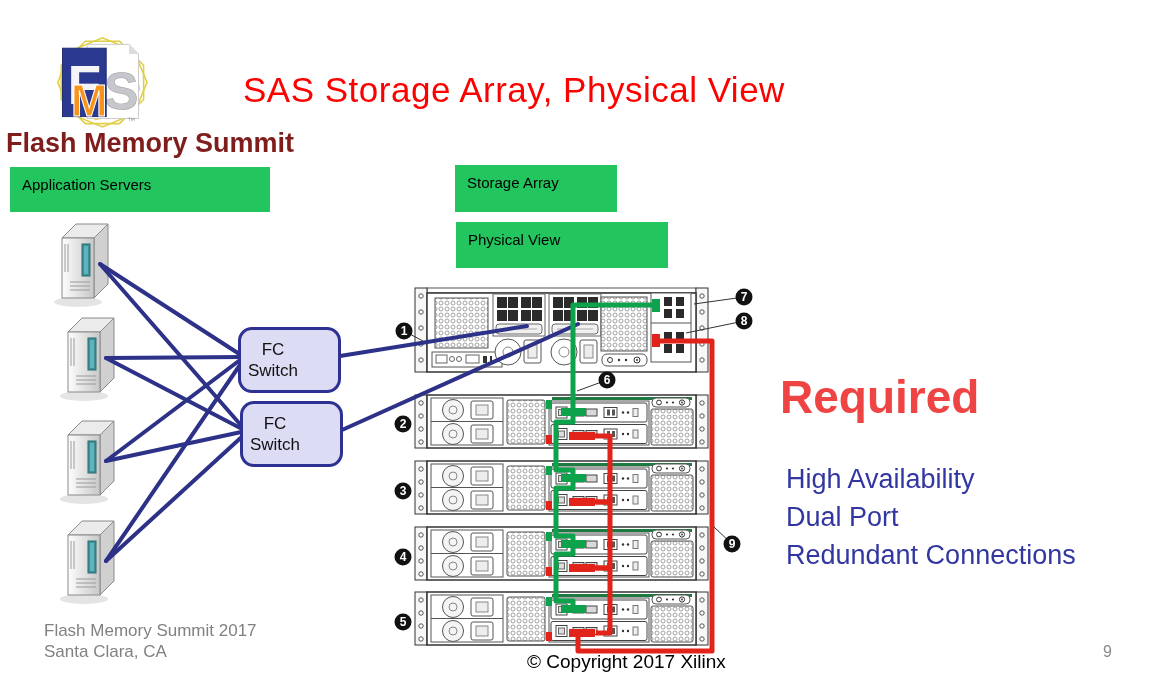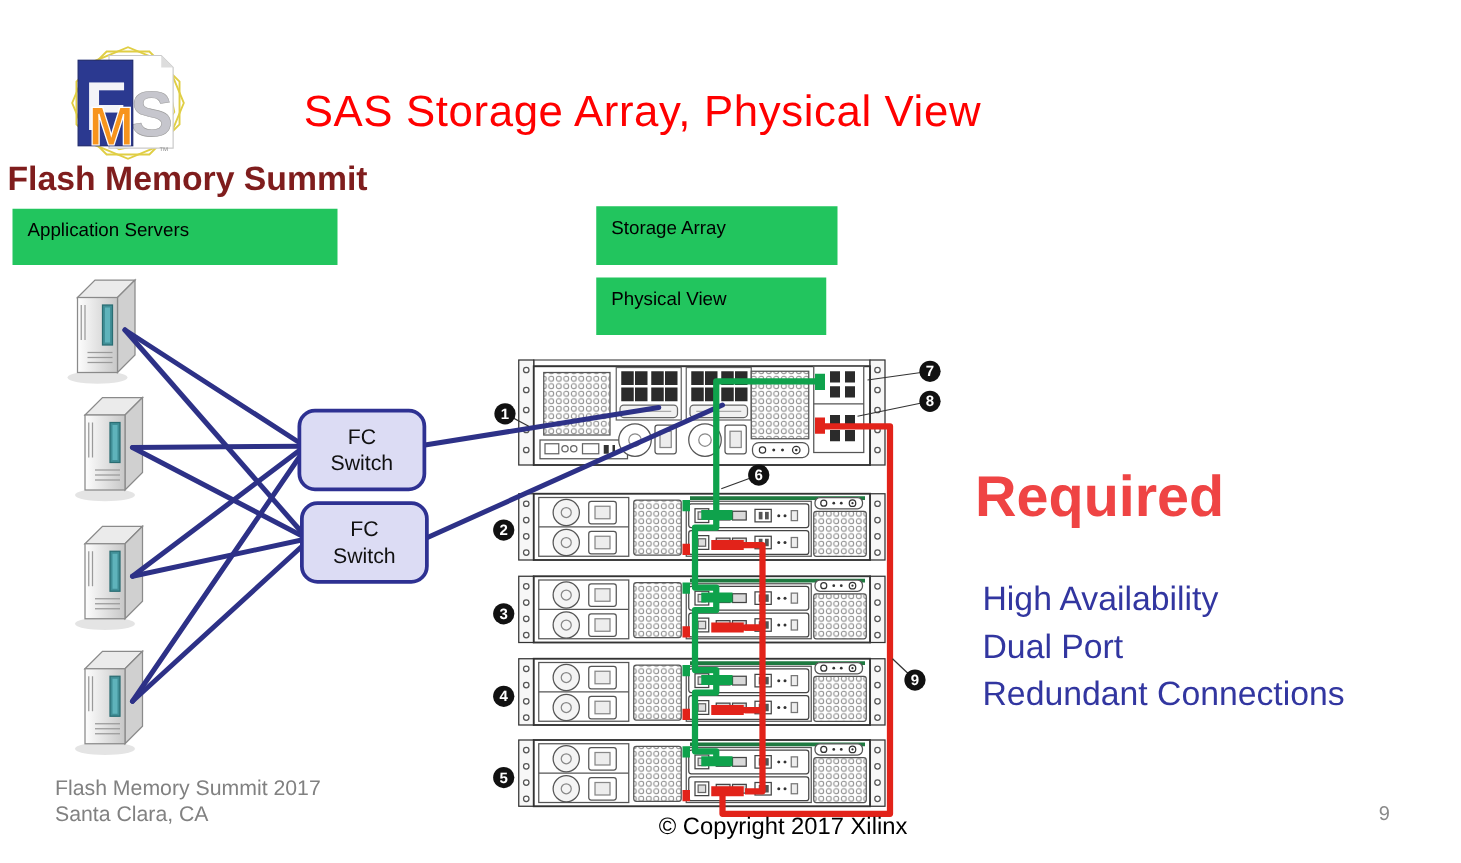--- a/index.html
+++ b/index.html
@@ -5,21 +5,21 @@
   html,body{margin:0;padding:0;background:#fff}
   .slide{position:relative;width:1169px;height:690px;background:#fff;overflow:hidden;
          font-family:"Liberation Sans",sans-serif}
   .abs{position:absolute}
   svg{display:block}
   .title{color:#ff0000;font-size:35px;white-space:nowrap;letter-spacing:.5px}
   .brand{font-size:27px;font-weight:bold;color:#7f1d1d;white-space:nowrap}
   .tm{font-size:8px;color:#999}
   .ylabel{background:#22c55e;color:#000;font-size:15px;padding:9px 0 0 12px;box-sizing:border-box}
   .fcbox{width:103px;height:66px;border:3px solid #2E3192;border-radius:14px;background:#dcdcf4;
-         display:flex;align-items:center;justify-content:center;box-sizing:border-box}
+         display:flex;align-items:center;justify-content:flex-start;box-sizing:border-box}
   .fcbox span{display:block;width:64px;text-align:center;font-size:17px;color:#111;line-height:1.25}
   .req-title{font-size:46px;font-weight:bold;color:#ef4444;white-space:nowrap}
   .req-item{font-size:27px;color:#3236A0;line-height:38px;white-space:nowrap}
   .footer{font-size:17px;color:#818181;line-height:21px}
   .copyright{font-size:19px;color:#000;white-space:nowrap}
   .pageno{font-size:16px;color:#8a8a8a}
 </style>
 </head>
 <body>
 
@@ -452,22 +452,22 @@
           <text x="732" y="548" font-size="12" font-weight="bold" fill="#fff" text-anchor="middle" font-family="Liberation Sans,sans-serif">9</text>
         </g>
       </g>
   </svg>
 
   <div class="abs brand" style="left:6px;top:128px">Flash Memory Summit</div>
   <div class="abs tm" style="left:127px;top:116px">™</div>
   <div class="abs title" style="left:243px;top:70px">SAS Storage Array, Physical View</div>
 
   <div class="abs ylabel" style="left:10px;top:167px;width:260px;height:45px">Application Servers</div>
-  <div class="abs ylabel" style="left:477px;top:165px;width:193px;height:47px">Storage Array</div>
-  <div class="abs ylabel" style="left:477px;top:222px;width:184px;height:46px">Physical View</div>
+  <div class="abs ylabel" style="left:455px;top:165px;width:162px;height:47px">Storage Array</div>
+  <div class="abs ylabel" style="left:456px;top:222px;width:212px;height:46px">Physical View</div>
 
   <div class="abs fcbox" style="left:238px;top:327px">
     <span>FC Switch</span>
   </div>
   <div class="abs fcbox" style="left:240px;top:401px">
     <span>FC Switch</span>
   </div>
 
   <div class="abs req-title" style="left:780px;top:370px">Required</div>
   <div class="abs" style="left:786px;top:460px">

